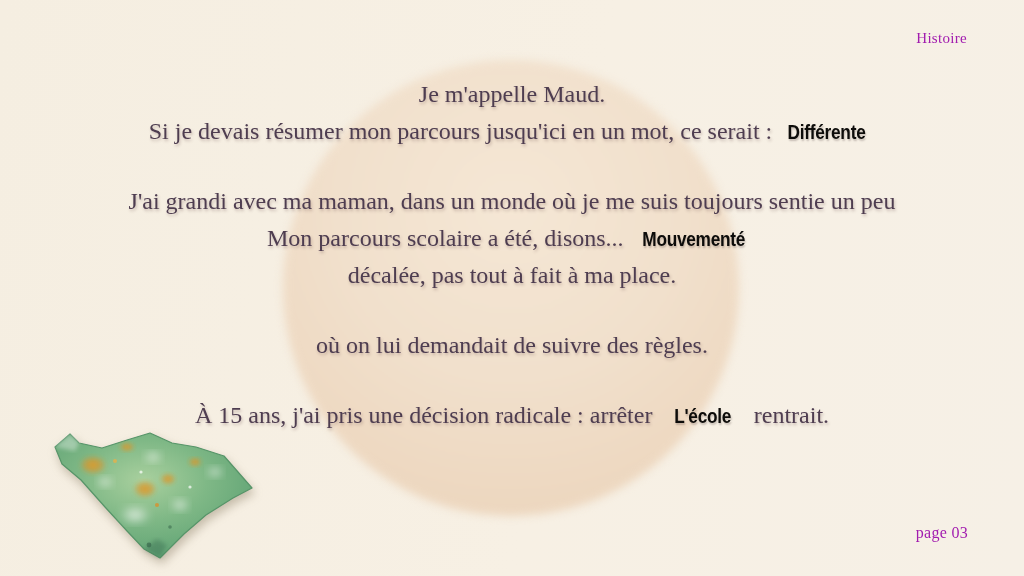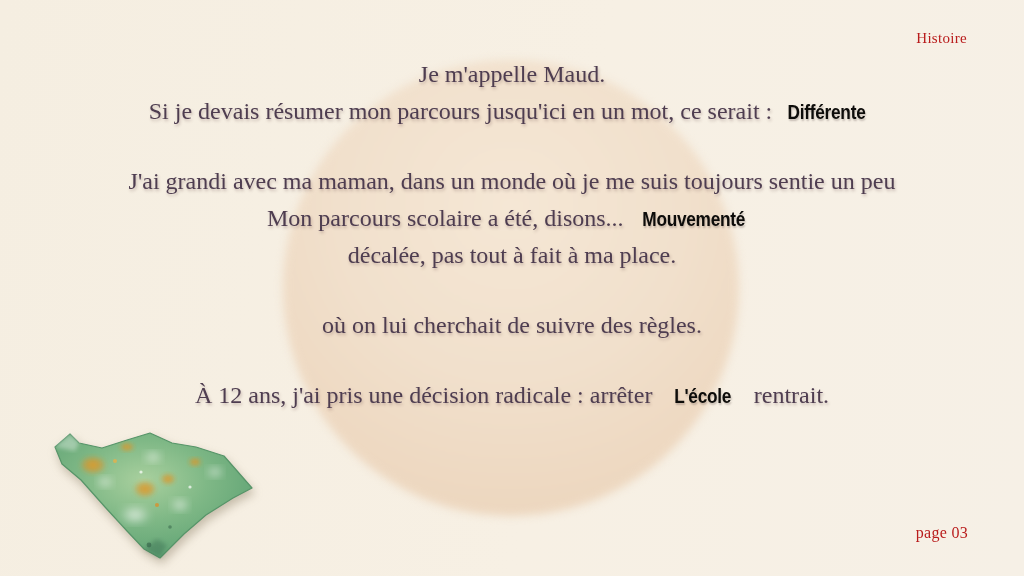--- a/index.html
+++ b/index.html
@@ -19,33 +19,33 @@
     width: 456px; height: 456px;
     border-radius: 50%;
     background: radial-gradient(circle at 50% 32%,
       #f5e7d5 0%, #f1e0cc 45%, #eed9c2 72%, #e9d2b8 100%);
     filter: blur(4px);
   }
 
   
   .corner-label {
     position: absolute;
-    color: #b91c1c;
+    color: #a21caf;
     font-size: 15px;
     letter-spacing: 0.3px;
   }
   .header-label { top: 30px; right: 57px; }
   .page-number  { bottom: 34px; right: 56px; font-size: 16px; }
 
   
   .story {
     position: absolute;
     left: 0; top: 0;
     width: 1024px;
-    padding-top: 56px;
+    padding-top: 76px;
     text-align: center;
     color: #4e3d50;
     font-size: 24px;
     line-height: 37px;
     text-shadow: 1px 2px 3px rgba(96, 64, 62, 0.30);
   }
   .para { margin-bottom: 33px; }
   .line { display: block; white-space: nowrap; }
 
   .hl {
@@ -84,25 +84,25 @@
     <span class="line"><span>Si je devais résumer mon parcours jusqu'ici en un mot, ce serait :</span> <span class="hl">Différente</span></span>
   </div>
 
   <div class="para">
     <span class="line"><span>J'ai grandi avec ma maman, dans un monde où je me suis toujours sentie un peu</span></span>
     <span class="line"><span>Mon parcours scolaire a été, disons...</span> <span class="hl">Mouvementé</span></span>
     <span class="line"><span>décalée, pas tout à fait à ma place.</span></span>
   </div>
 
   <div class="para">
-    <span class="line"><span>où on lui cherchait de suivre des règles.</span></span>
+    <span class="line"><span>où on lui demandait de suivre des règles.</span></span>
   </div>
 
   <div class="para">
-    <span class="line"><span>À 12 ans, j'ai pris une décision radicale : arrêter</span><span class="hl wide">L'école</span><span>rentrait.</span></span>
+    <span class="line"><span>À 15 ans, j'ai pris une décision radicale : arrêter</span><span class="hl wide">L'école</span><span>rentrait.</span></span>
   </div>
 
 </div>
 
 <div class="stone-wrap">
   <svg width="214" height="142" viewBox="0 0 214 142">
     <defs>
       <radialGradient id="stoneG" cx="45%" cy="38%" r="80%">
         <stop offset="0%" stop-color="#a9d09e"></stop>
         <stop offset="40%" stop-color="#7fb886"></stop>

